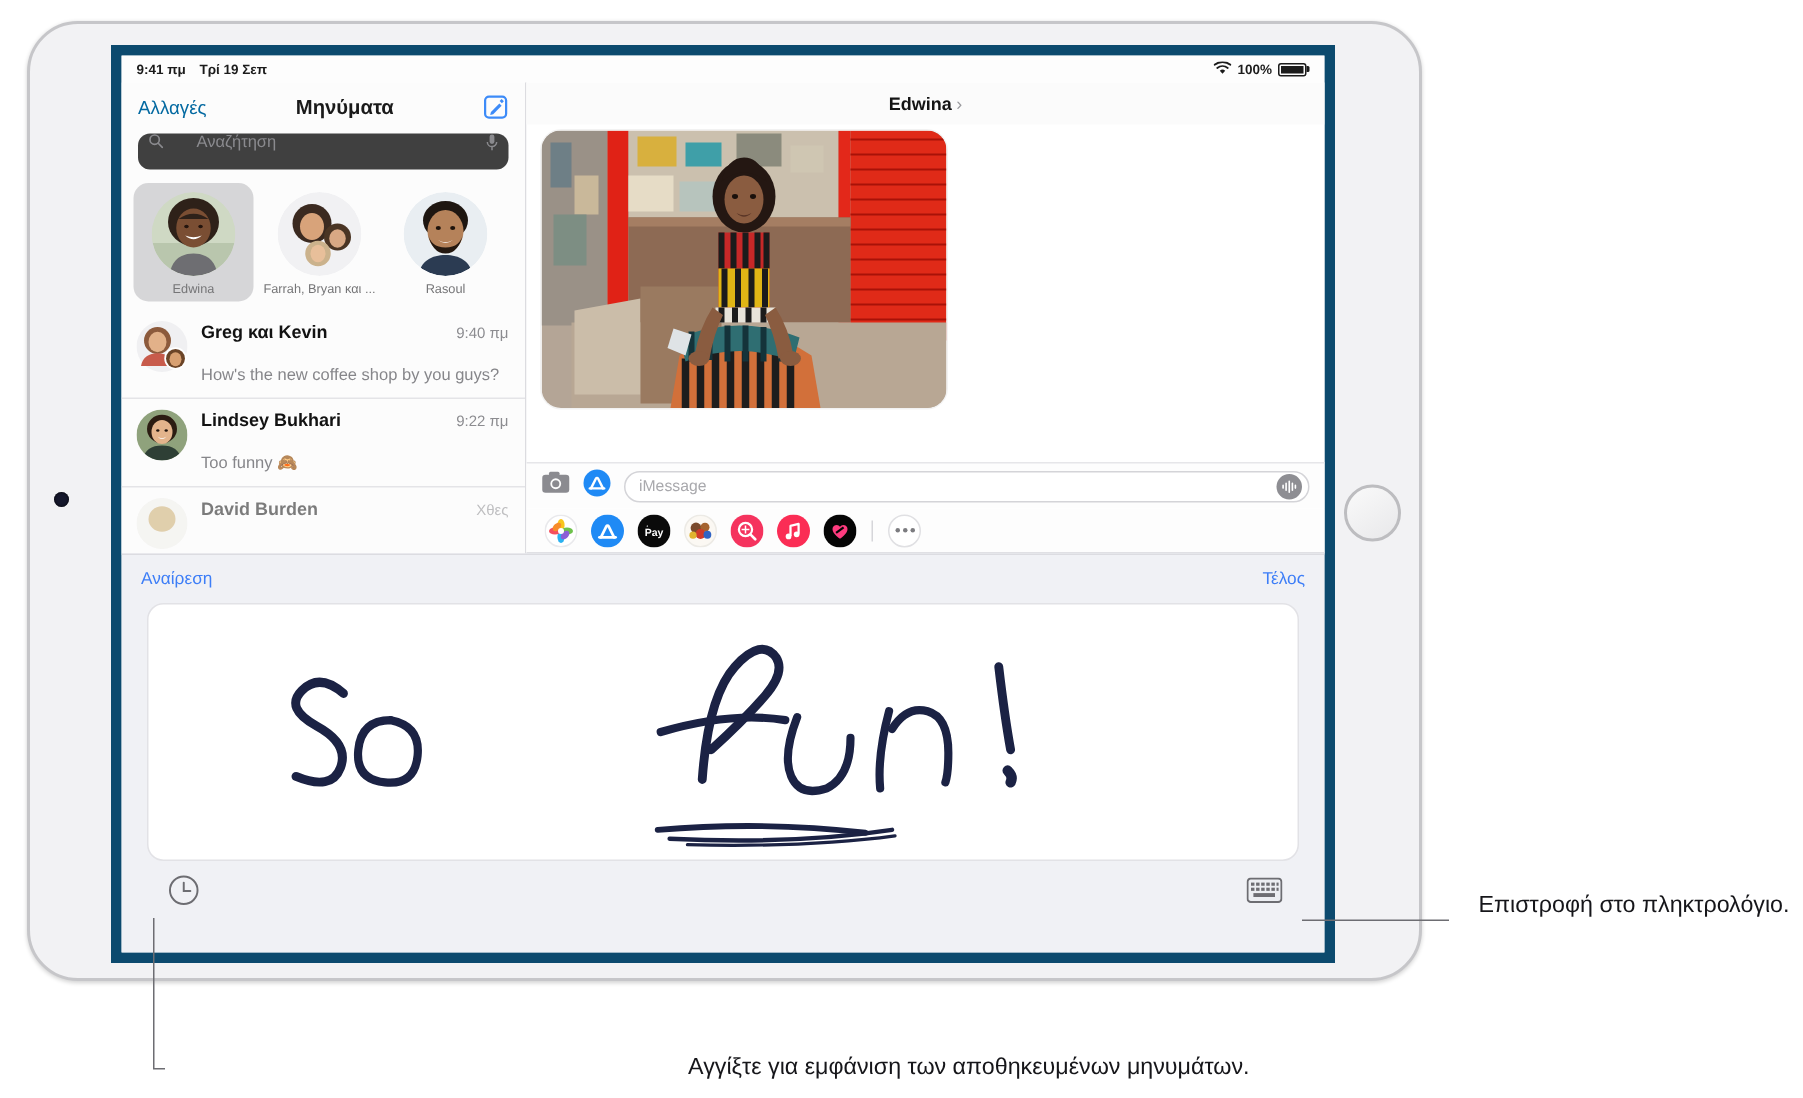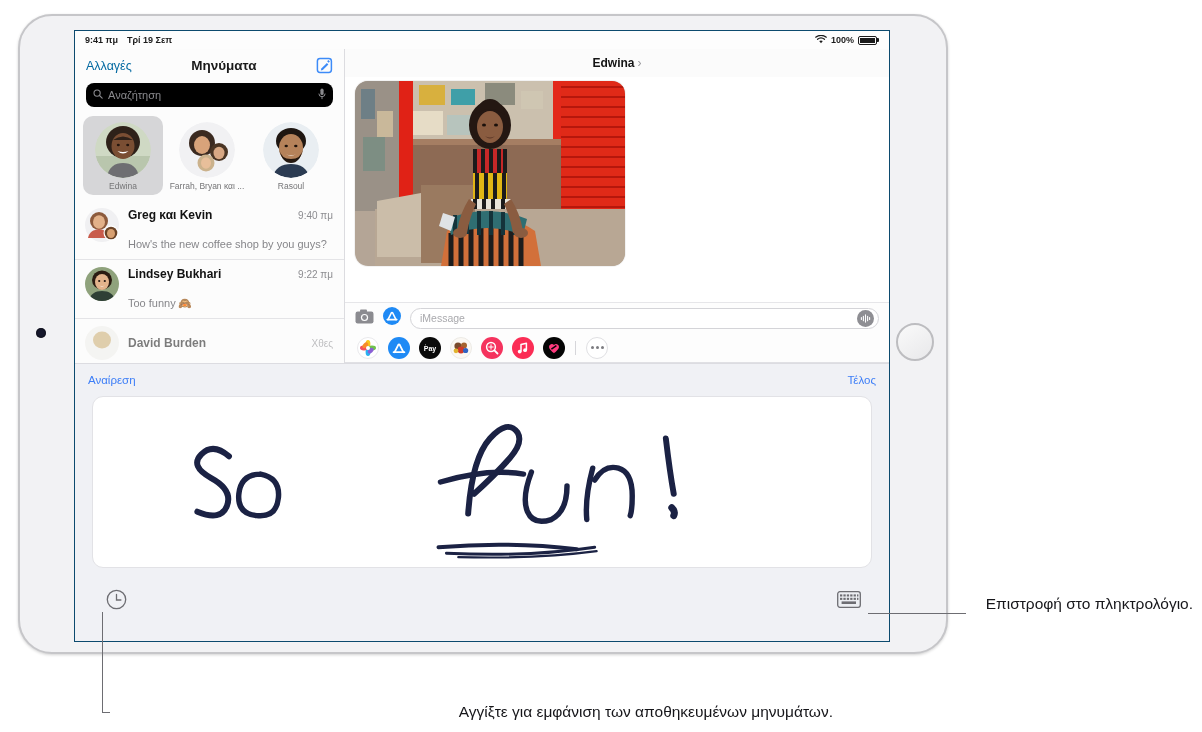--- a/index.html
+++ b/index.html
@@ -32,21 +32,21 @@
     width: 38px; height: 38px; border-radius: 50%;
     border: 2px solid #bdbdc0;
     background: linear-gradient(145deg,#fafafa,#e8e8ea);
   }
   #screen {
     position: absolute;
     left: 54px; top: 14px;
     width: 816px; height: 612px;
     background: #ffffff;
     overflow: hidden;
-    border: 1px solid #0c4a6e;
+    border: 7px solid #0c4a6e;
   }
 
   
   #status-bar {
     position: absolute; left: 0; top: 0; width: 100%; height: 18px;
     display: flex; align-items: center; justify-content: space-between;
     padding: 0 10px;
     font-size: 9px; font-weight: bold; color: #1b1b1b;
     background: #fdfdfd;
   }
@@ -82,22 +82,22 @@
     display: flex; align-items: center; justify-content: space-between;
     padding: 8px 11px 4px 11px;
   }
   #sidebar-header .edit-link { font-size: 12.5px; color: #0369a1; }
   #sidebar-header .title { font-size: 13.5px; font-weight: bold; color: #1a1a1a; }
   .compose-icon { width: 17px; height: 17px; }
 
   #search-bar {
     margin: 5px 11px 7px 11px;
     height: 24px; border-radius: 8px;
-    background: #000000;
-    display: flex; align-items: center; gap: 5px;
+    background: #404040;
+    display: flex; gap: 22px;
     padding: 0 7px;
     font-size: 11px; color: #8a8a8e;
   }
   #search-bar .mic { margin-left: auto; }
 
   
   #pinned-row {
     display: flex; gap: 4px; padding: 2px 8px 6px 8px;
   }
   .pinned {
@@ -386,21 +386,21 @@
             </div>
             <div class="conv-body">
               <div class="conv-top">
                 <span class="conv-name">Lindsey Bukhari</span>
                 <span class="conv-time">9:22 πμ</span>
               </div>
               <div class="conv-prev">Too funny 🙈</div>
             </div>
           </div>
 
-          <div class="conv" style="opacity:.55;align-items:center;">
+          <div class="conv" style="opacity:.55;">
             <div class="conv-av">
               <svg width="34" height="34" viewBox="0 0 34 34">
                 <circle cx="17" cy="17" r="17" fill="#efeeea"></circle>
                 <ellipse cx="17" cy="14" rx="9" ry="8.5" fill="#c9a96b"></ellipse>
               </svg>
             </div>
             <div class="conv-body">
               <div class="conv-top">
                 <span class="conv-name">David Burden</span>
                 <span class="conv-time">Χθες</span>

